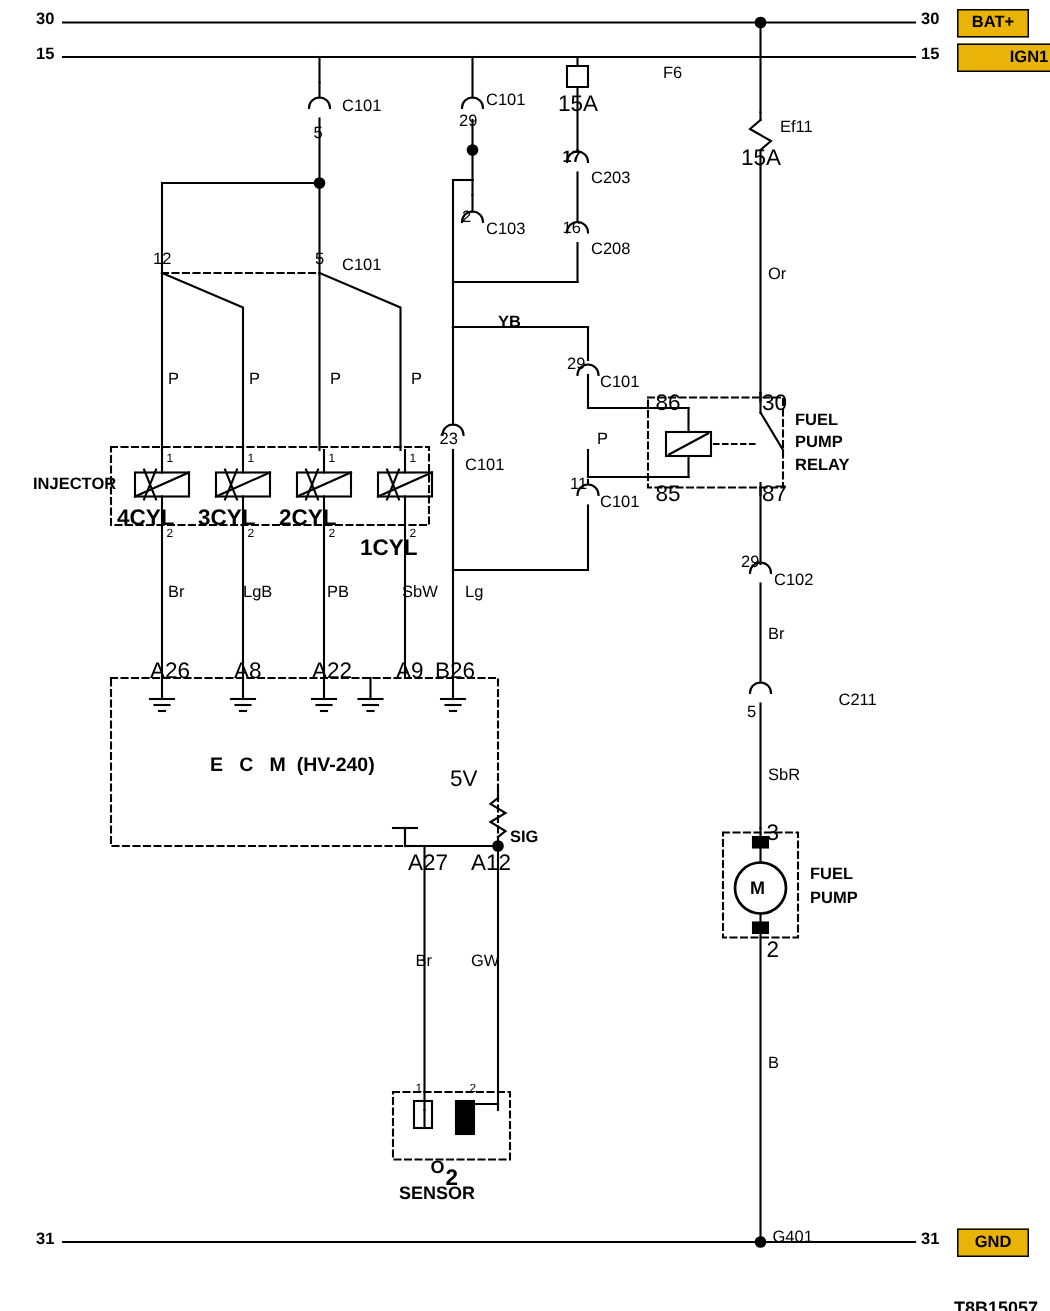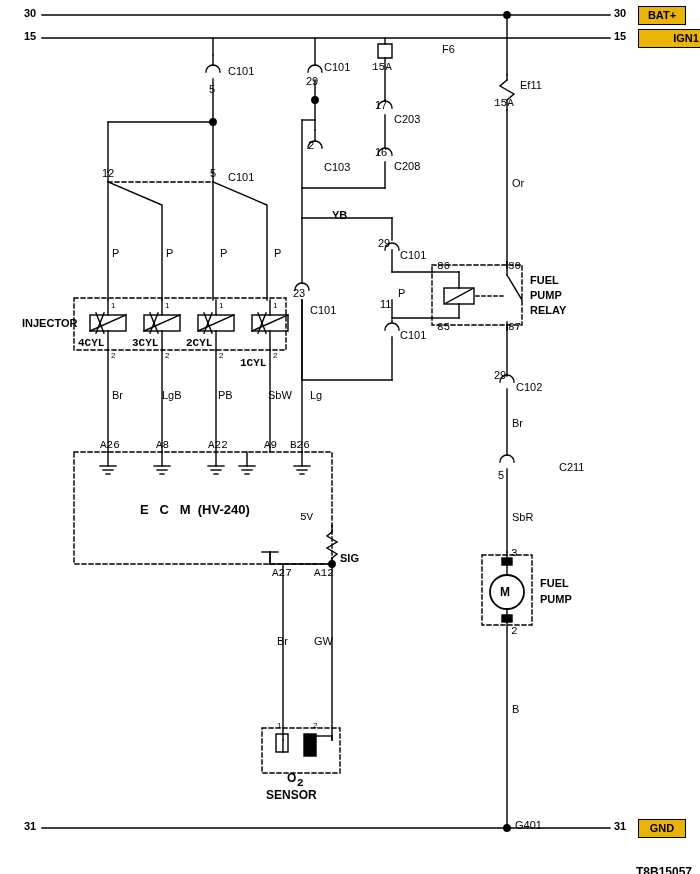--- a/index.html
+++ b/index.html
@@ -19,21 +19,21 @@
   }
   .lbl {
     position: absolute;
     font-family: "Liberation Sans", sans-serif;
     font-size: 11px;
     color: #000;
     white-space: pre;
     line-height: 1;
   }
   .lbl.b { font-weight: bold; }
-  .lbl.sm { font-size: 11px; font-family: Liberation Mono, monospace; }
+  .lbl.sm { font-size: 15px; }
   .lbl.xs { font-size: 8px; }
   .lbl.md { font-size: 12px; }
   .lbl.lg { font-size: 13px; font-weight: bold; }
   .boxlbl {
     position: absolute;
     border: 1.4px solid #000;
     font-size: 11px;
     font-weight: bold;
     text-align: center;
     line-height: 16px;
@@ -296,34 +296,34 @@
 
   <div class="lbl" style="left:520px; top:80px;">Ef11</div>
   <div class="lbl sm" style="left:494px; top:98px;">15A</div>
 
   <div class="lbl" style="left:228px; top:66px;">C101</div>
   <div class="lbl" style="left:209px; top:84px;">5</div>
 
   <div class="lbl" style="left:324px; top:62px;">C101</div>
   <div class="lbl" style="left:306px; top:76px;">29</div>
 
-  <div class="lbl" style="left:324px; top:162px;text-align:right;">C103</div>
+  <div class="lbl" style="left:324px; top:148px;text-align:right;">C103</div>
   <div class="lbl" style="left:308px; top:140px;">2</div>
 
   <div class="lbl" style="left:394px; top:114px;">C203</div>
-  <div class="lbl" style="left:375px; top:100px;">17</div>
+  <div class="lbl" style="left:375px; top:100px;font-weight:bold;">17</div>
 
   <div class="lbl" style="left:394px; top:161px;">C208</div>
   <div class="lbl" style="left:375px; top:147px;">16</div>
 
   <div class="lbl" style="left:400px; top:250px;">C101</div>
   <div class="lbl" style="left:378px; top:238px;">29</div>
 
   <div class="lbl" style="left:400px; top:330px;">C101</div>
-  <div class="lbl" style="left:380px; top:299px;">11</div>
+  <div class="lbl" style="left:380px; top:318px;">11</div>
 
   <div class="lbl" style="left:310px; top:305px;">C101</div>
   <div class="lbl" style="left:293px; top:288px;">23</div>
 
   <div class="lbl" style="left:228px; top:172px;">C101</div>
 
   <div class="lbl" style="left:516px; top:382px;">C102</div>
   <div class="lbl" style="left:494px; top:370px;">29</div>
 
   <div class="lbl" style="left:516px; top:462px;margin-left:43px;">C211</div>

